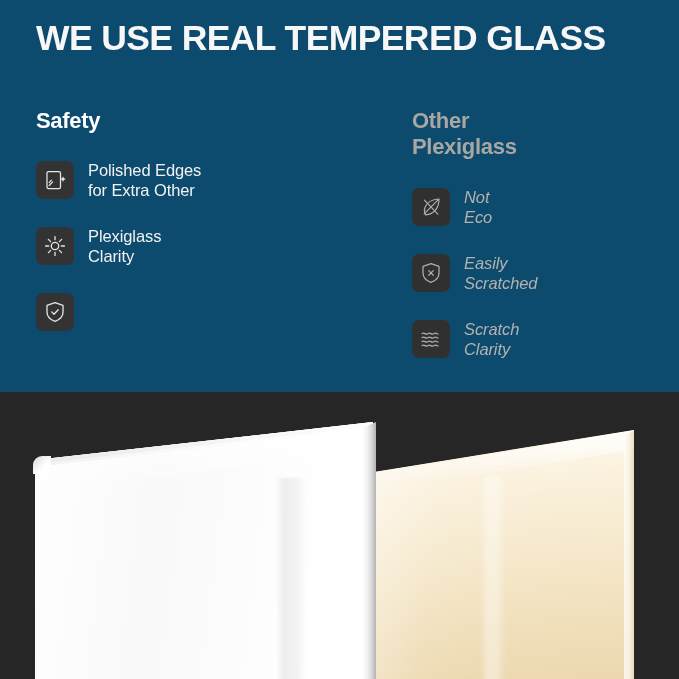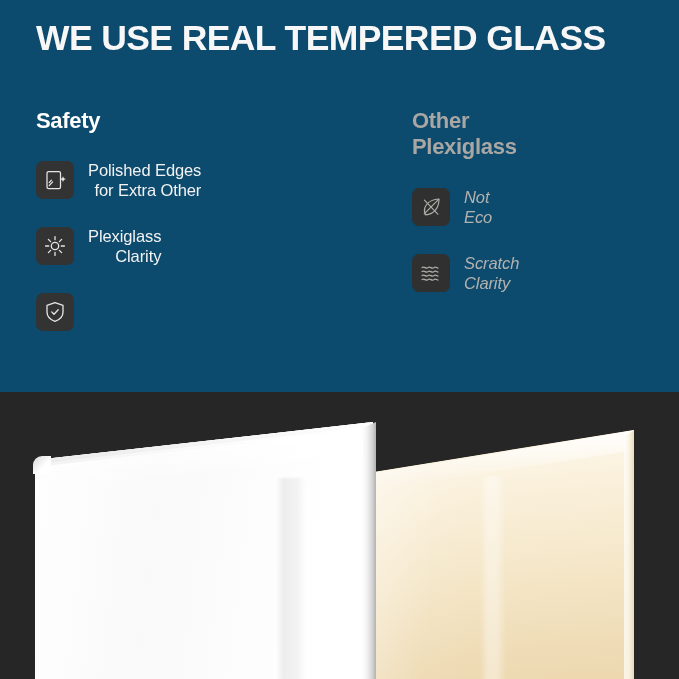--- a/index.html
+++ b/index.html
@@ -38,21 +38,21 @@
   }
   .icon-tile{
     flex:0 0 auto;width:38px;height:38px;border-radius:7px;
     background:#333333;display:flex;align-items:center;justify-content:center;
   }
   .col-right .icon-tile{background:#303030;}
   .icon-tile svg{display:block;}
   .feature-label{
     font-size:16.5px;line-height:1.22;letter-spacing:-0.1px;font-weight:400;
   }
-  .col-left .feature-label{color:#f2f2f2;text-align:right;}
+  .col-left .feature-label{color:#f2f2f2;}
   .col-right .feature-label{color:#b4b2ae;font-style:italic;}
   .feature-label .ln{display:block;white-space:nowrap;}
 
   
   .photo{
     position:absolute;left:0;top:392px;width:679px;height:287px;overflow:hidden;
     background:#262626;
   }
 
   
@@ -236,20 +236,32 @@
             <path d="M19.6 4.4 L5.2 18.8"></path>
             <path d="M5.4 5.2 L18.8 19.2"></path>
           </svg>
         </span>
         <span class="feature-label">
           <span class="ln">Not</span>
           <span class="ln">Eco</span>
         </span>
       </div>
 
+      <div class="feature">
+        <span class="icon-tile">
+          <svg width="24" height="24" viewBox="0 0 24 24" fill="none" stroke="#b0aeaa" stroke-width="1.25" stroke-linecap="round" stroke-linejoin="round">
+            <path d="M12 2.6 L20 5.4 V12 c0 5.0 -3.6 7.8 -8 9.4 C7.6 19.8 4 17.0 4 12 V5.4 Z"></path>
+            <path d="M9.7 9.6 L14.3 14.2 M14.3 9.6 L9.7 14.2"></path>
+          </svg>
+        </span>
+        <span class="feature-label">
+          <span class="ln">Easily</span>
+          <span class="ln">Scratched</span>
+        </span>
+      </div>
 
       <div class="feature">
         <span class="icon-tile">
           <svg width="24" height="24" viewBox="0 0 24 24" fill="none" stroke="#b0aeaa" stroke-width="1.25" stroke-linecap="round">
             <path d="M3 6.6 c2.2 -2.0 4.0 2.0 6.0 0 c2.0 -2.0 3.8 2.0 6.0 0 c1.6 -1.4 3.2 0.4 4.0 0.6"></path>
             <path d="M3 10.6 c2.2 -2.0 4.0 2.0 6.0 0 c2.0 -2.0 3.8 2.0 6.0 0 c1.6 -1.4 3.2 0.4 4.0 0.6"></path>
             <path d="M3 14.6 c2.2 -2.0 4.0 2.0 6.0 0 c2.0 -2.0 3.8 2.0 6.0 0 c1.6 -1.4 3.2 0.4 4.0 0.6"></path>
             <path d="M3 18.6 c2.2 -2.0 4.0 2.0 6.0 0 c2.0 -2.0 3.8 2.0 6.0 0 c1.6 -1.4 3.2 0.4 4.0 0.6"></path>
           </svg>
         </span>

